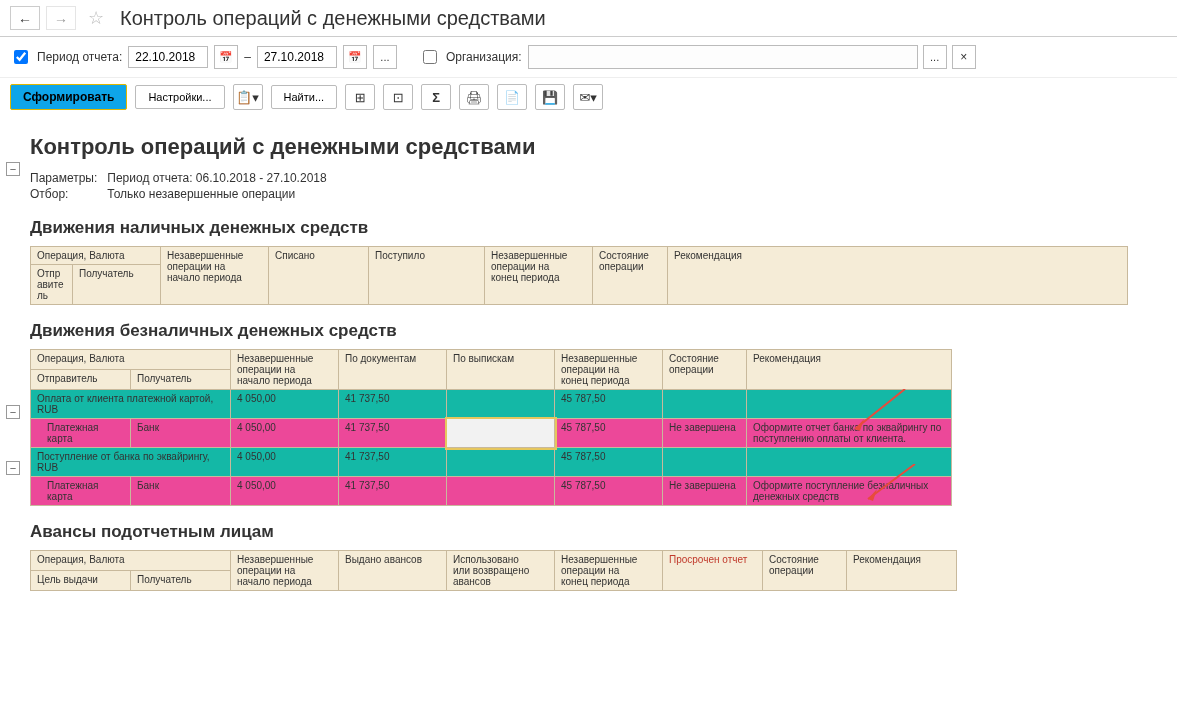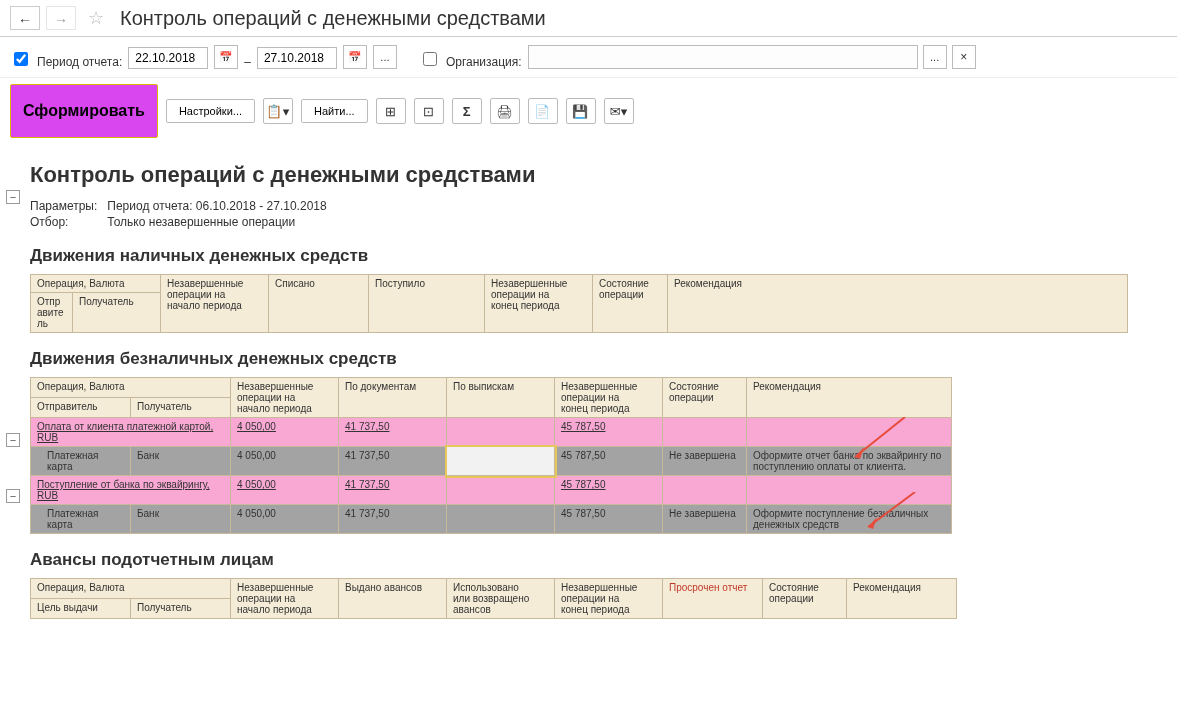--- a/index.html
+++ b/index.html
@@ -21,36 +21,36 @@
     width: 30px; height: 24px;
     border: 1px solid #ccc;
     background: #fff;
     display:flex;align-items:center;justify-content:center;
     cursor:pointer;
     font-size:14px;
   }
   .star-icon { width:20px;height:20px;display:flex;align-items:center;justify-content:center;color:#bbb;font-size:18px;margin-left:4px;margin-right:8px; }
   .title { font-size: 20px; font-weight: normal; }
   .params-row {
-    display:flex;align-items:flex-end;padding:8px 10px;gap:6px;border-bottom:1px solid #eee;
+    display:flex;align-items:center;padding:8px 10px;gap:6px;border-bottom:1px solid #eee;
   }
   .checkbox { width:14px;height:14px; }
   .date-input {
     border:1px solid #bbb; padding:3px 6px; width:80px; background:#fff;font-size:12px;
   }
   .cal-btn, .small-btn {
     border:1px solid #bbb;background:#fff;width:24px;height:24px;display:flex;align-items:center;justify-content:center;cursor:pointer;font-size:11px;
   }
   .org-input { border:1px solid #bbb;padding:3px 6px;width:390px;height:24px;background:#fdfdfd; }
   .org-clear { border:1px solid #bbb;background:#fff;width:24px;height:24px;display:flex;align-items:center;justify-content:center;cursor:pointer; margin-left:-1px;}
   .toolbar-row {
     display:flex;align-items:center;padding:6px 10px;gap:8px;
   }
   .btn-primary {
-    background:#d946ef;border:1px solid #e0b700;padding:17px 12px;font-weight:bold;cursor:pointer;font-size:16px;border-radius:2px;
+    background:#0ea5e9;border:1px solid #e0b700;padding:5px 12px;font-weight:bold;cursor:pointer;font-size:12px;border-radius:2px;
   }
   .btn {
     background:#fff;border:1px solid #bbb;padding:5px 12px;cursor:pointer;font-size:11px;border-radius:2px;
   }
   .icon-btn {
     border:1px solid #bbb;background:#fff;width:30px;height:26px;display:flex;align-items:center;justify-content:center;cursor:pointer;border-radius:2px;font-size:13px;
   }
   .report-area {
     padding: 10px 30px 10px 30px;
     position:relative;
@@ -72,22 +72,22 @@
     border:1px solid #c8b99c;
     padding:3px 6px;
     vertical-align:top;
     text-align:left;
   }
   .data-table th {
     background:#f5ecd7;
     font-weight:normal;
   }
   .num { text-align:right; }
-  .grp-row td { background:#f9a8d4;text-decoration:underline; }
-  .leaf-row td { background:#a3a3a3; }
+  .grp-row td { background:#14b8a6; }
+  .leaf-row td { background:#ec4899; }
   .highlight-cell { background:#f2f2f2 !important; outline:2px solid #e6c75e; }
   .red-header { color:#c0392b; }
   .arrow { position:absolute;pointer-events:none; }
   .indent { padding-left:16px !important; }
 </style>
 </head>
 <body>
 
 <div class="topbar">
   <div class="nav-btn">←</div>

